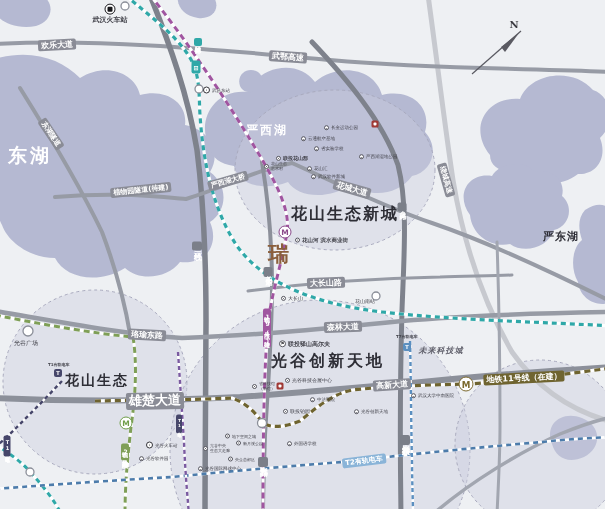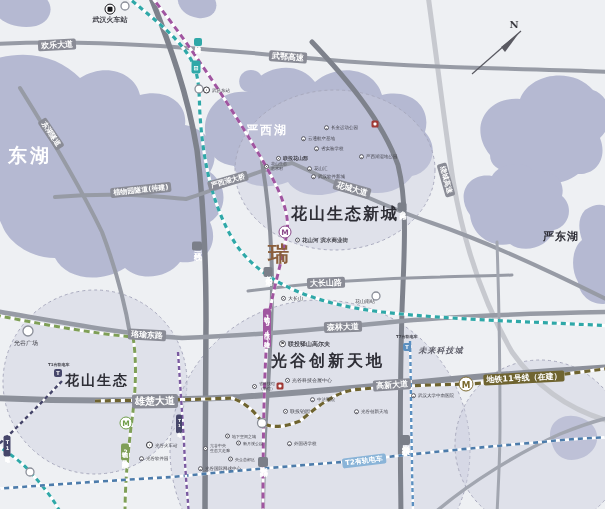--- a/index.html
+++ b/index.html
@@ -140,21 +140,21 @@
       <div class="lbl area arealight" style="left: 441px; top: 350px; font-size: 8px; letter-spacing: 1px; transform: translate(-50%, -50%); font-style: italic;">未来科技城</div>
       <div class="rbadge" style="left: 57px; top: 45px; font-size: 8px; transform: translate(-50%, -50%) rotate(-3deg);">欢乐大道</div>
       <div class="rbadge" style="left: 288px; top: 57px; font-size: 8px; transform: translate(-50%, -50%) rotate(4deg);">武鄂高速</div>
       <div class="rbadge" style="left: 51px; top: 134px; font-size: 7px; transform: translate(-50%, -50%) rotate(56deg);">东湖隧道</div>
       <div class="rbadge" style="left: 141px; top: 190px; font-size: 7px; transform: translate(-50%, -50%) rotate(-6deg);">植物园隧道(待建)</div>
       <div class="rbadge" style="left: 228px; top: 181px; font-size: 7px; transform: translate(-50%, -50%) rotate(-16deg);">严西湖大桥</div>
       <div class="rbadge" style="left: 352px; top: 189px; font-size: 8px; transform: translate(-50%, -50%) rotate(16deg);">花城大道</div>
       <div class="rbadge" style="left: 326px; top: 283px; font-size: 8px; transform: translate(-50%, -50%) rotate(-2deg);">大长山路</div>
       <div class="rbadge" style="left: 343px; top: 327px; font-size: 8px; transform: translate(-50%, -50%) rotate(-2deg);">森林大道</div>
       <div class="rbadge" style="left: 147px; top: 335px; font-size: 8px; transform: translate(-50%, -50%) rotate(3deg);">珞瑜东路</div>
-      <div class="rbadge" style="left: 155px; top: 401px; font-size: 10px; transform: translate(-50%, -50%) rotate(-1deg);">雄楚大道</div>
+      <div class="rbadge" style="left: 155px; top: 401px; font-size: 13px; transform: translate(-50%, -50%) rotate(-1deg);">雄楚大道</div>
       <div class="rbadge" style="left: 392px; top: 385px; font-size: 8px; transform: translate(-50%, -50%) rotate(-4deg);">高新大道</div>
       <div class="rbadge" style="left: 446px; top: 180px; font-size: 7px; transform: translate(-50%, -50%) rotate(74deg);">绕城高速</div>
       <div class="rname" style="left: 197px; top: 246px; font-size: 8px; transform: translate(-50%, -50%);">三环线</div>
       <div class="rname" style="left: 268px; top: 272px; font-size: 7px; transform: translate(-50%, -50%);">花山大道</div>
       <div class="rname" style="left: 402px; top: 207px; font-size: 7px; transform: translate(-50%, -50%);">土吴路</div>
       <div class="rname" style="left: 263px; top: 462px; font-size: 8px; transform: translate(-50%, -50%);">光谷五路</div>
       <div class="rname" style="left: 405px; top: 440px; font-size: 8px; transform: translate(-50%, -50%);">光谷六路</div>
       <div class="tbadge vert" style="left: 198px; top: 42px; font-size: 6px; transform: translate(-50%, -50%); background: rgb(47, 168, 168);">城际铁路</div>
       <div class="tbadge vert" style="left: 267px; top: 328px; font-size: 6px; transform: translate(-50%, -50%); background: rgb(160, 85, 160);">地铁19号线(待建)</div>
       <div class="tbadge vert" style="left: 125px; top: 452px; font-size: 6px; transform: translate(-50%, -50%); background: rgb(127, 159, 87);">地铁2号线南延线</div>

